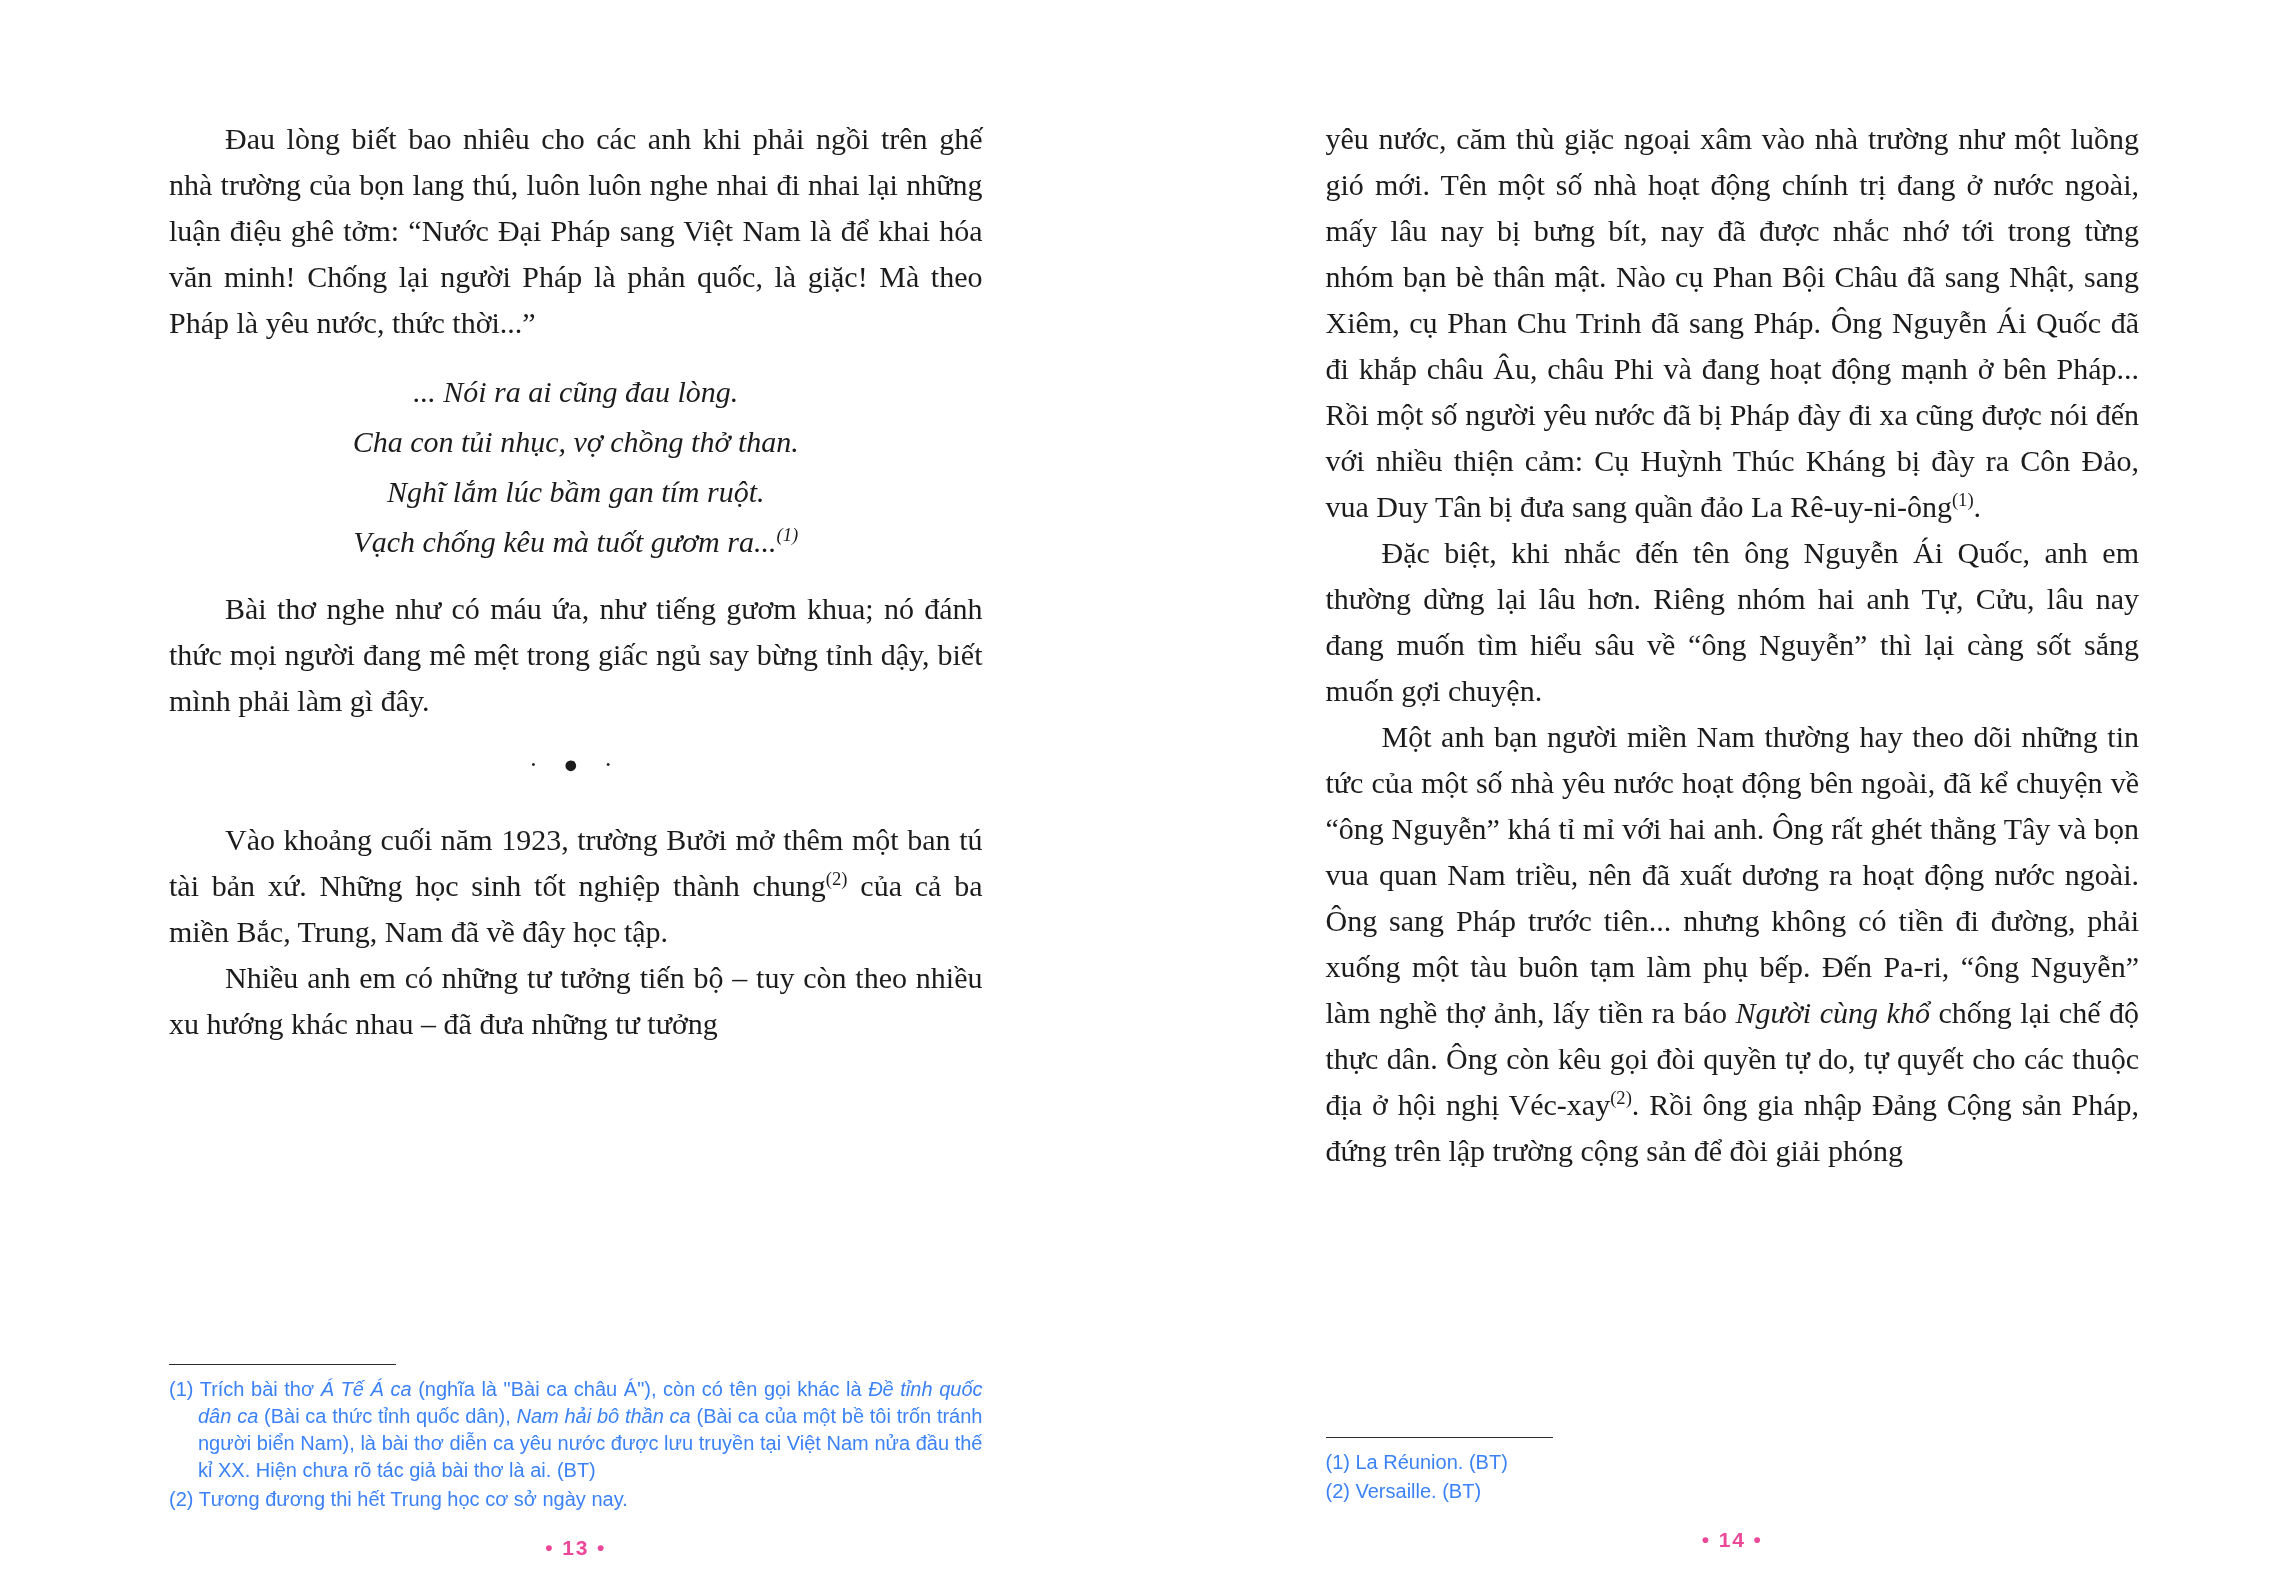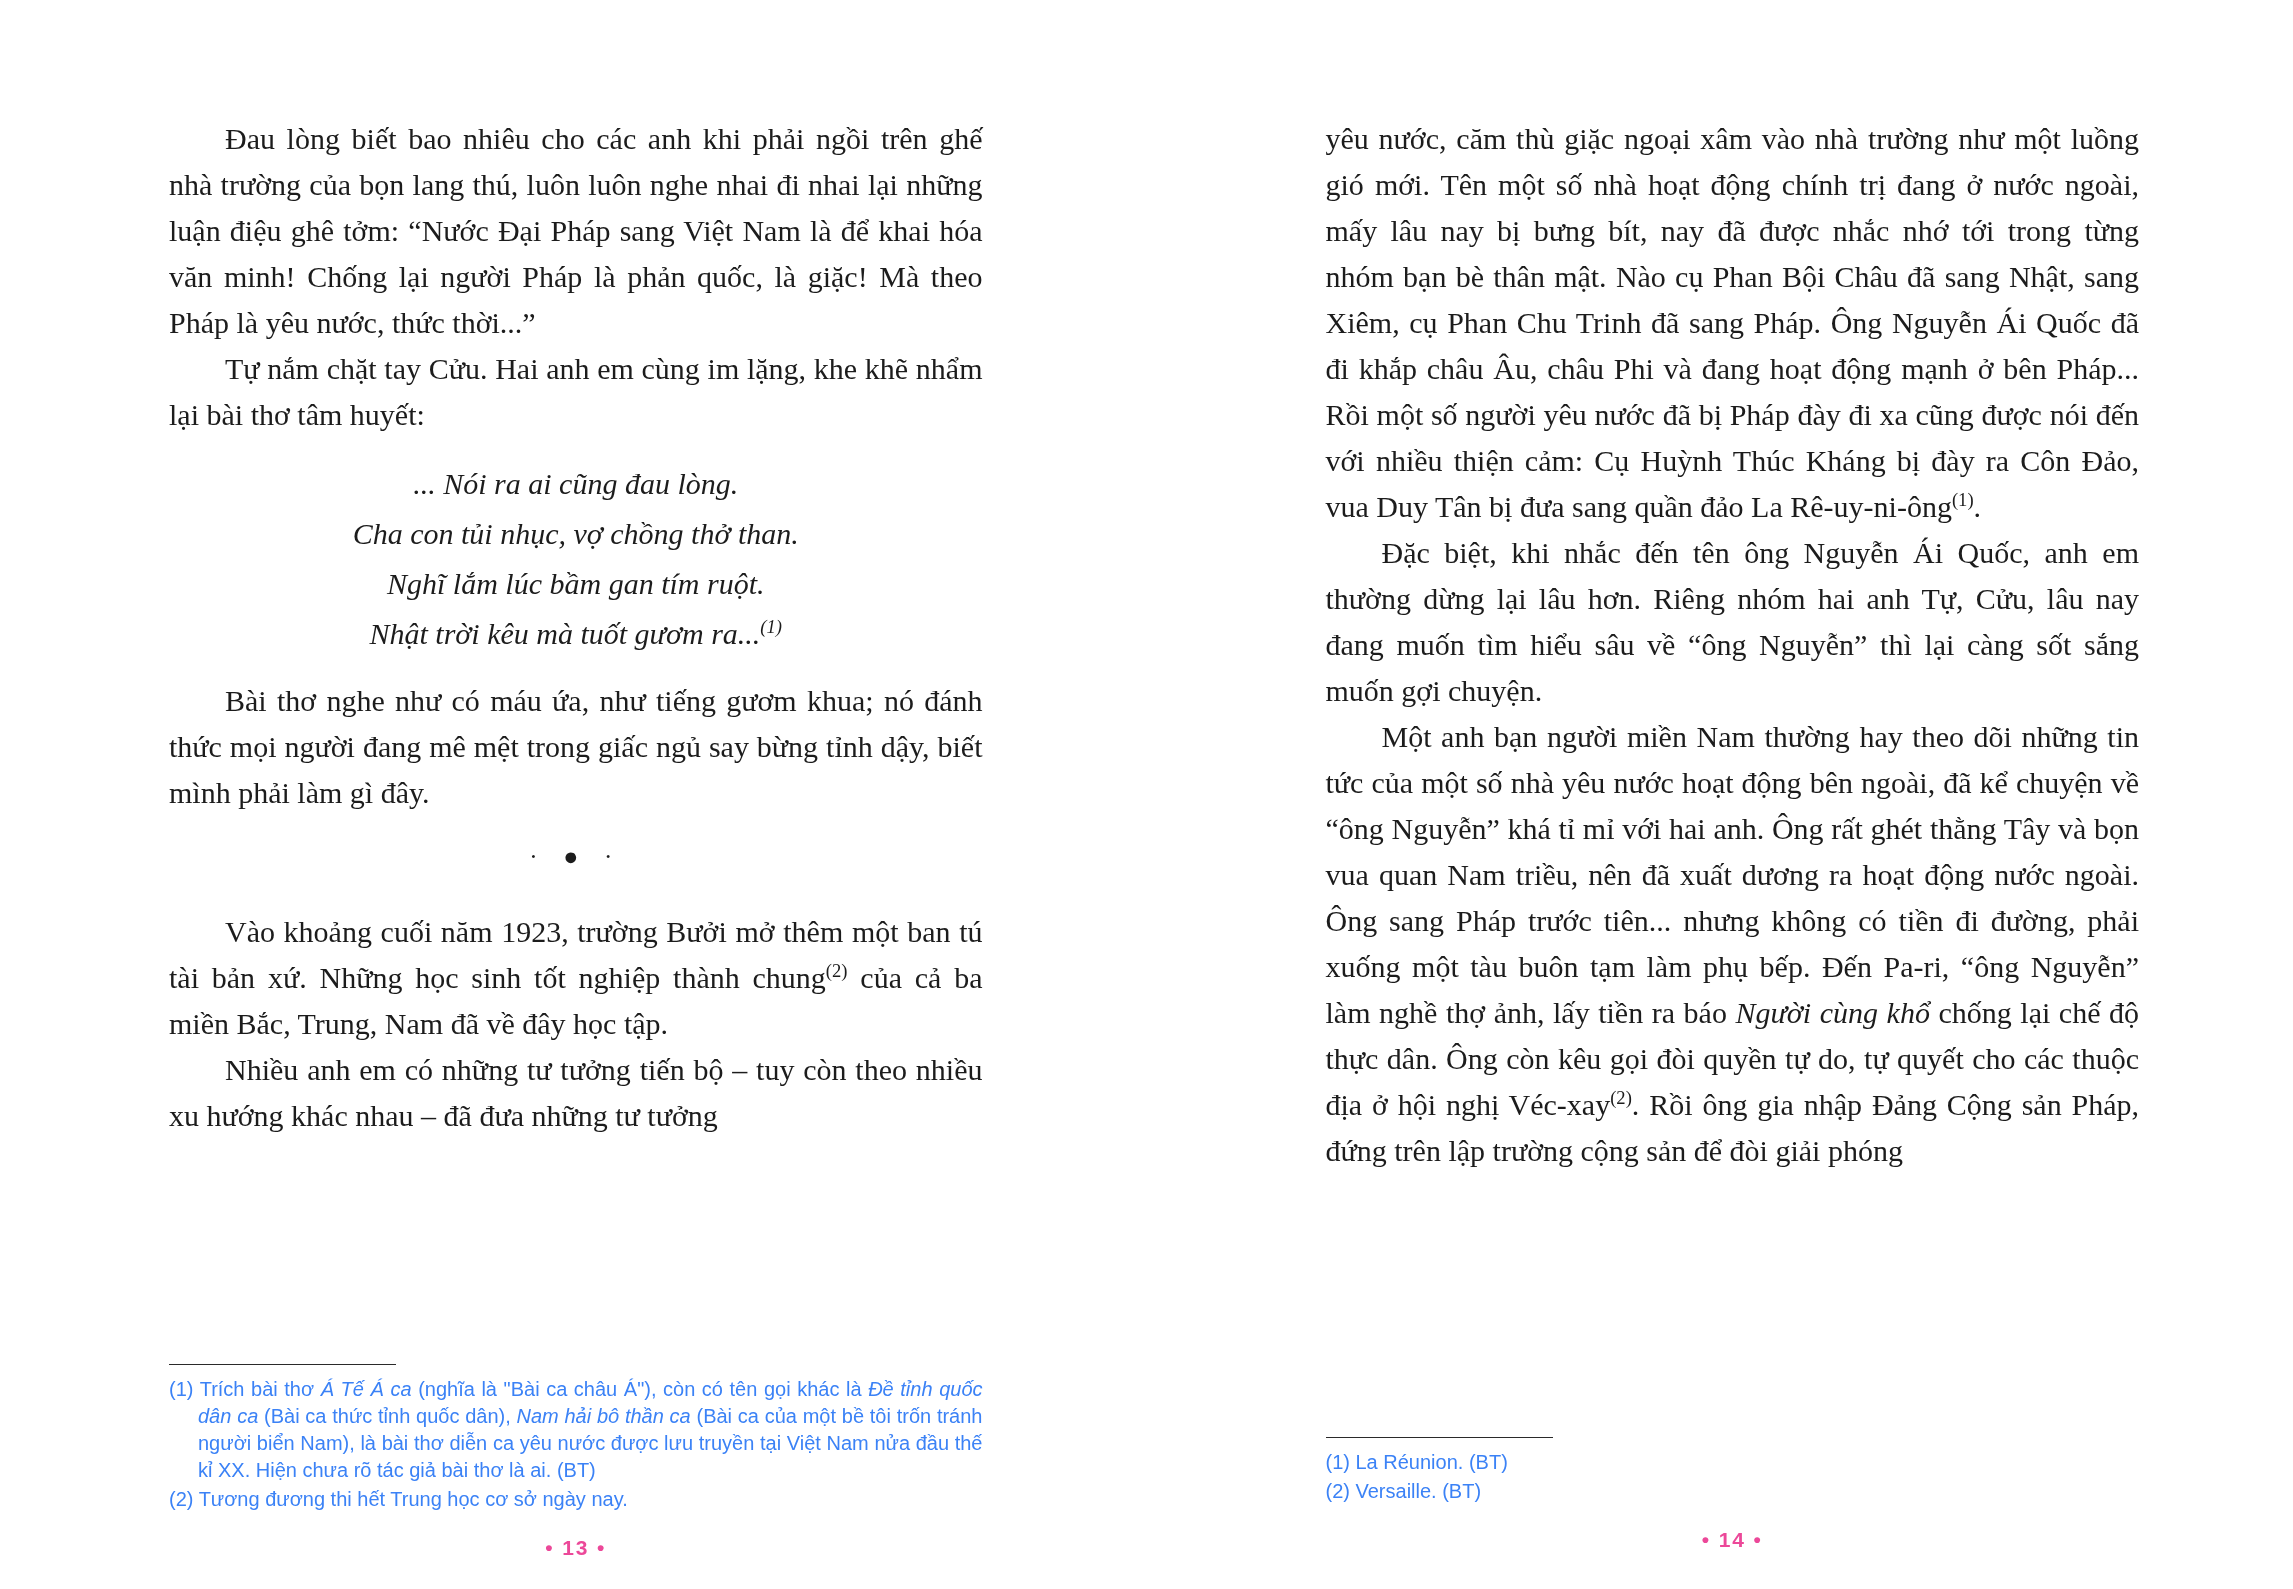--- a/index.html
+++ b/index.html
@@ -93,26 +93,25 @@
   }
 </style>
 </head>
 <body>
 
 <div class="spread">
 
   <div class="page page-left">
     <div class="page-content">
         <p class="para indent"><span>Đau lòng biết bao nhiêu cho các anh khi phải ngồi trên ghế nhà trường của bọn lang thú, luôn luôn nghe nhai đi nhai lại những luận điệu ghê tởm: “Nước Đại Pháp sang Việt Nam là để khai hóa văn minh! Chống lại người Pháp là phản quốc, là giặc! Mà theo Pháp là yêu nước, thức thời...”</span></p>
-        <p class="para indent"><span>Tự nắm chặt tay Cửu. Hai anh em cùng im lặng, khe khẽ nhẩm lại bài thơ tâm huyết:</span></p>
         <div class="poem">
           <div class="poem-line"><span class="italic">... Nói ra ai cũng đau lòng.</span></div>
           <div class="poem-line"><span class="italic">Cha con tủi nhục, vợ chồng thở than.</span></div>
           <div class="poem-line"><span class="italic">Nghĩ lắm lúc bầm gan tím ruột.</span></div>
-          <div class="poem-line"><span class="italic">Nhật trời kêu mà tuốt gươm ra...</span><sup class="sup italic">(1)</sup></div>
+          <div class="poem-line"><span class="italic">Vạch chống kêu mà tuốt gươm ra...</span><sup class="sup italic">(1)</sup></div>
         </div>
         <p class="para indent"><span>Bài thơ nghe như có máu ứa, như tiếng gươm khua; nó đánh thức mọi người đang mê mệt trong giấc ngủ say bừng tỉnh dậy, biết mình phải làm gì đây.</span></p>
         <div class="ornament">· ● ·</div>
         <p class="para indent"><span>Vào khoảng cuối năm 1923, trường Bưởi mở thêm một ban tú tài bản xứ. Những học sinh tốt nghiệp thành chung</span><sup class="sup">(2)</sup><span> của cả ba miền Bắc, Trung, Nam đã về đây học tập.</span></p>
         <p class="para indent"><span>Nhiều anh em có những tư tưởng tiến bộ – tuy còn theo nhiều xu hướng khác nhau – đã đưa những tư tưởng</span></p>
       </div>
     <div class="footnotes">
       <div class="footnote-rule"></div>
       <div>
           <p class="footnote"><span>(1) Trích bài thơ </span><span class="italic">Á Tế Á ca</span><span> (nghĩa là "Bài ca châu Á"), còn có tên gọi khác là </span><span class="italic">Đề tỉnh quốc dân ca</span><span> (Bài ca thức tỉnh quốc dân), </span><span class="italic">Nam hải bô thần ca</span><span> (Bài ca của một bề tôi trốn tránh người biển Nam), là bài thơ diễn ca yêu nước được lưu truyền tại Việt Nam nửa đầu thế kỉ XX. Hiện chưa rõ tác giả bài thơ là ai. (BT)</span></p>

